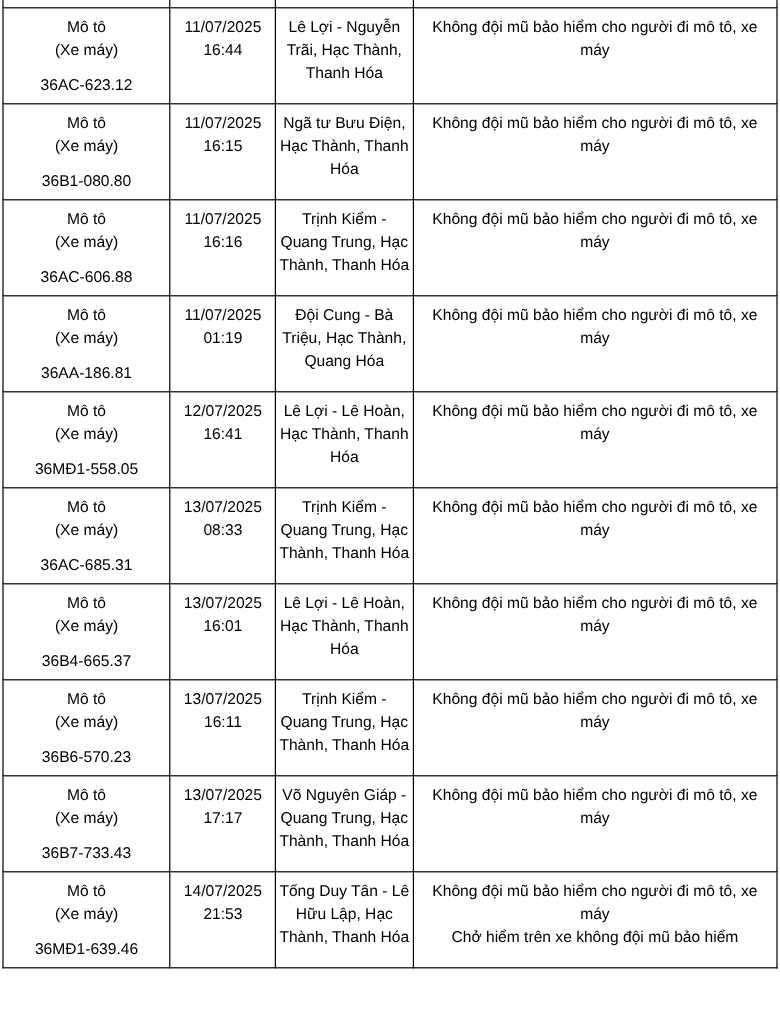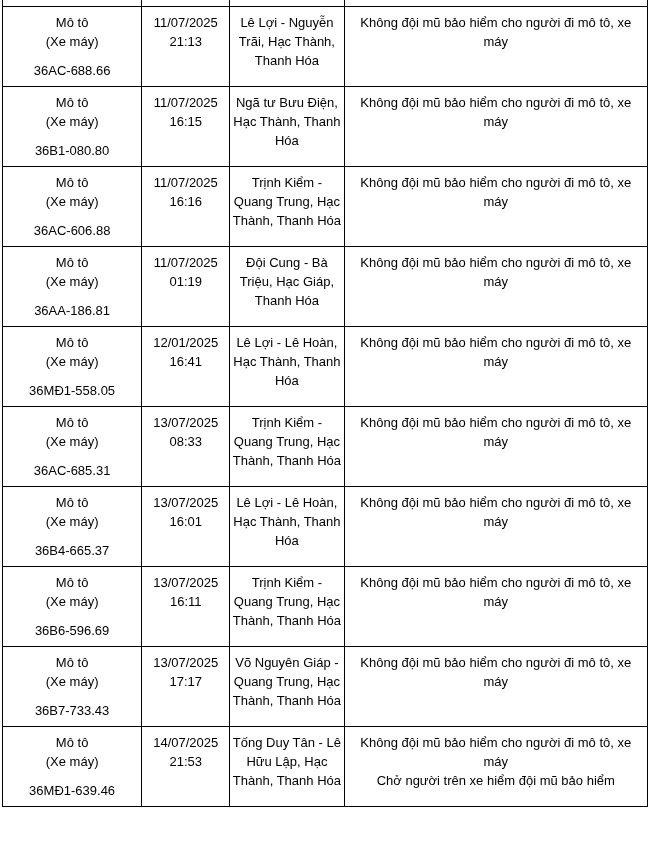--- a/index.html
+++ b/index.html
@@ -64,25 +64,25 @@
     <tr class="stub-row">
       <td></td>
       <td></td>
       <td></td>
       <td></td>
     </tr>
   <tr>
     <td class="vehicle-cell">
       <div class="vehicle-type">Mô tô</div>
       <div class="vehicle-subtype">(Xe máy)</div>
-      <div class="plate">36AC-688.66</div>
-    </td>
-    <td class="datetime-cell">
-      <div class="row-date">11/07/2025</div>
-      <div class="row-time">21:13</div>
+      <div class="plate">36AC-623.12</div>
+    </td>
+    <td class="datetime-cell">
+      <div class="row-date">11/07/2025</div>
+      <div class="row-time">16:44</div>
     </td>
     <td class="location-cell">Lê Lợi - Nguyễn Trãi, Hạc Thành, Thanh Hóa</td>
     <td class="violation-cell">
           <div class="violation-line">Không đội mũ bảo hiểm cho người đi mô tô, xe máy</div>
         </td>
   </tr>
       <tr>
     <td class="vehicle-cell">
       <div class="vehicle-type">Mô tô</div>
       <div class="vehicle-subtype">(Xe máy)</div>
@@ -115,33 +115,33 @@
       <tr>
     <td class="vehicle-cell">
       <div class="vehicle-type">Mô tô</div>
       <div class="vehicle-subtype">(Xe máy)</div>
       <div class="plate">36AA-186.81</div>
     </td>
     <td class="datetime-cell">
       <div class="row-date">11/07/2025</div>
       <div class="row-time">01:19</div>
     </td>
-    <td class="location-cell">Đội Cung - Bà Triệu, Hạc Giáp, Thanh Hóa</td>
+    <td class="location-cell">Đội Cung - Bà Triệu, Hạc Thành, Quang Hóa</td>
     <td class="violation-cell">
           <div class="violation-line">Không đội mũ bảo hiểm cho người đi mô tô, xe máy</div>
         </td>
   </tr>
       <tr>
     <td class="vehicle-cell">
       <div class="vehicle-type">Mô tô</div>
       <div class="vehicle-subtype">(Xe máy)</div>
       <div class="plate">36MĐ1-558.05</div>
     </td>
     <td class="datetime-cell">
-      <div class="row-date">12/01/2025</div>
+      <div class="row-date">12/07/2025</div>
       <div class="row-time">16:41</div>
     </td>
     <td class="location-cell">Lê Lợi - Lê Hoàn, Hạc Thành, Thanh Hóa</td>
     <td class="violation-cell">
           <div class="violation-line">Không đội mũ bảo hiểm cho người đi mô tô, xe máy</div>
         </td>
   </tr>
       <tr>
     <td class="vehicle-cell">
       <div class="vehicle-type">Mô tô</div>
@@ -169,21 +169,21 @@
     </td>
     <td class="location-cell">Lê Lợi - Lê Hoàn, Hạc Thành, Thanh Hóa</td>
     <td class="violation-cell">
           <div class="violation-line">Không đội mũ bảo hiểm cho người đi mô tô, xe máy</div>
         </td>
   </tr>
       <tr>
     <td class="vehicle-cell">
       <div class="vehicle-type">Mô tô</div>
       <div class="vehicle-subtype">(Xe máy)</div>
-      <div class="plate">36B6-596.69</div>
+      <div class="plate">36B6-570.23</div>
     </td>
     <td class="datetime-cell">
       <div class="row-date">13/07/2025</div>
       <div class="row-time">16:11</div>
     </td>
     <td class="location-cell">Trịnh Kiểm - Quang Trung, Hạc Thành,  Thanh Hóa</td>
     <td class="violation-cell">
           <div class="violation-line">Không đội mũ bảo hiểm cho người đi mô tô, xe máy</div>
         </td>
   </tr>
@@ -208,17 +208,17 @@
       <div class="vehicle-subtype">(Xe máy)</div>
       <div class="plate">36MĐ1-639.46</div>
     </td>
     <td class="datetime-cell">
       <div class="row-date">14/07/2025</div>
       <div class="row-time">21:53</div>
     </td>
     <td class="location-cell">Tống Duy Tân - Lê Hữu Lập, Hạc Thành,  Thanh Hóa</td>
     <td class="violation-cell">
           <div class="violation-line">Không đội mũ bảo hiểm cho người đi mô tô, xe máy</div>
-          <div class="violation-line">Chở người trên xe hiểm đội mũ bảo hiểm</div>
+          <div class="violation-line">Chở hiểm trên xe không đội mũ bảo hiểm</div>
         </td>
   </tr>
     </tbody>
 </table>
 
 </body></html>

